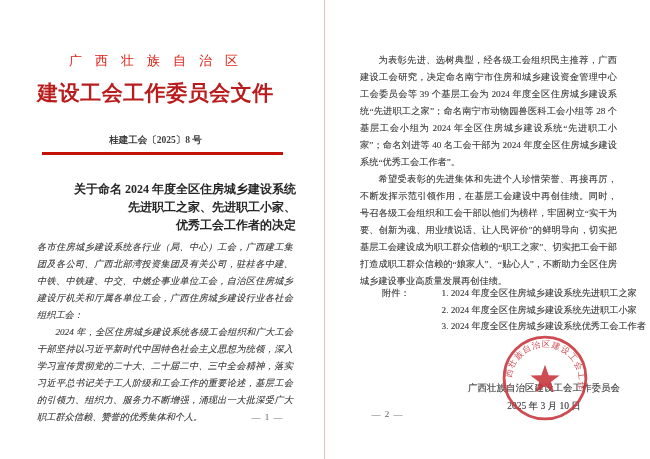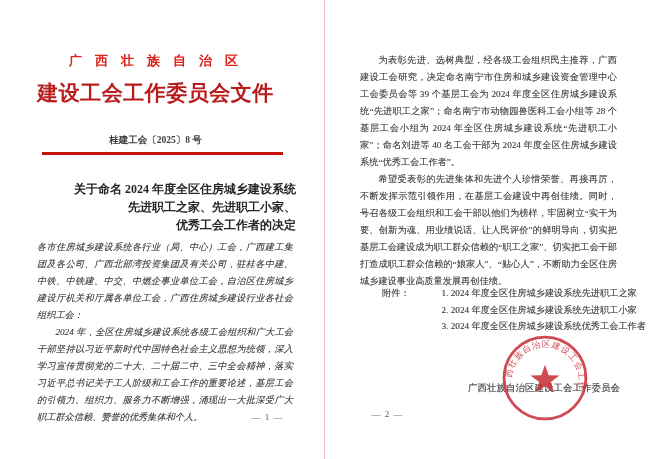--- a/index.html
+++ b/index.html
@@ -11,21 +11,21 @@
     color:#474747;
     overflow:hidden;
   }
   .sheet { position:absolute; top:0; height:459px; width:325px; background:#fff; }
   #page1 { left:0; }
   #page2 { left:325px; }
   .fold-divider { position:absolute; left:324px; top:0; width:1px; height:459px; background:#edbdbd; }
 
   
   .header-org { position:absolute; top:52px; left:0; right:18px; display:flex; justify-content:center;
-                color:#dd2218; font-size:13px; font-weight:bold; }
+                color:#dd2218; font-size:13px; font-weight:normal; }
   .header-org span { letter-spacing:13px; margin-right:-13px; white-space:nowrap; }
   .header-title { position:absolute; top:79px; left:0; right:14px; text-align:center;
                   color:#b91c1c; font-size:21px; font-weight:bold; letter-spacing:0.5px; white-space:nowrap; }
   .doc-number { position:absolute; top:134px; left:0; right:14px; text-align:center;
                 font-size:9.5px; color:#3c3c3c; font-weight:bold; }
   .red-rule { position:absolute; top:152px; left:42px; width:241px; height:2.5px; background:#c31208; }
   .doc-title { position:absolute; top:180px; left:28px; width:268px; text-align:right;
                font-size:12px; font-weight:bold; line-height:18px; color:#262626; }
   .body-text { position:absolute; font-size:9.2px; line-height:17px; text-align:justify;
                color:#474747; text-shadow:0 0 0.4px rgba(70,70,70,.55); }
@@ -90,20 +90,21 @@
     <span class="att-label">附件：</span>
     <span class="att-items">
       <div>1. 2024 年度全区住房城乡建设系统先进职工之家</div>
       <div>2. 2024 年度全区住房城乡建设系统先进职工小家</div>
       <div>3. 2024 年度全区住房城乡建设系统优秀工会工作者</div>
     </span>
   </div>
 
   <div class="signature">广西壮族自治区建设工会工作委员会</div>
 
+  <div class="sign-date">2025 年 3 月 10 日</div>
 
   <svg class="seal" viewBox="0 0 100 100">
     <circle cx="50" cy="50" r="46.5" fill="none" stroke="#c8333b" stroke-width="3.2"></circle>
     <polygon fill="#c8333b" points="50,35 54.2,47 66.5,47.2 56.7,54.6 60.2,66.3 50,59.2 39.8,66.3 43.3,54.6 33.5,47.2 45.8,47"></polygon>
     <defs>
       <path id="sealTextArc" d="M 12.5 62 A 38.5 38.5 0 1 1 87.5 62" fill="none"></path>
     </defs>
     <text font-size="9.6" fill="#c8333b" letter-spacing="1.1" font-family="Liberation Serif, DejaVu Serif, serif">
       <textPath href="#sealTextArc" startOffset="1%">广西壮族自治区建设工会工作委员会</textPath>
     </text>

